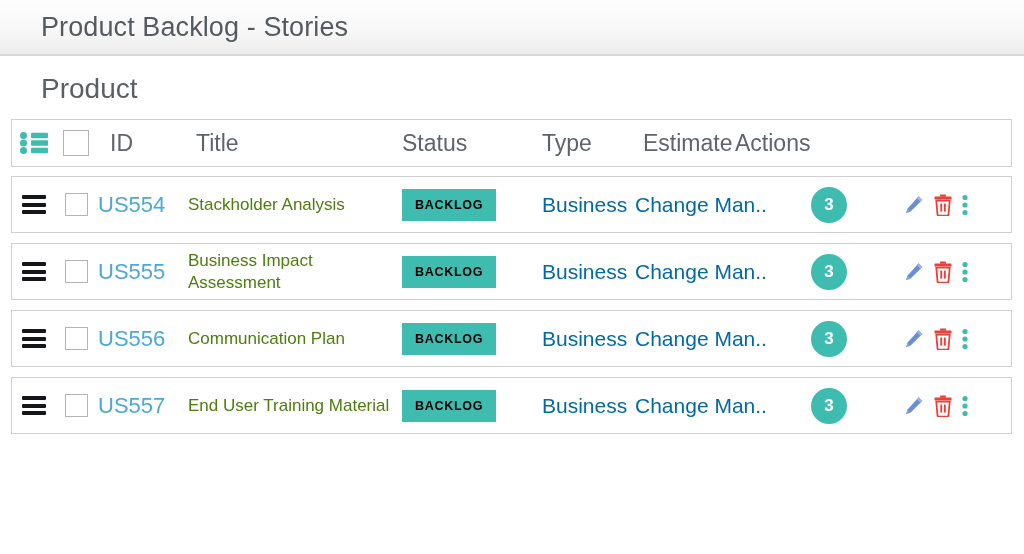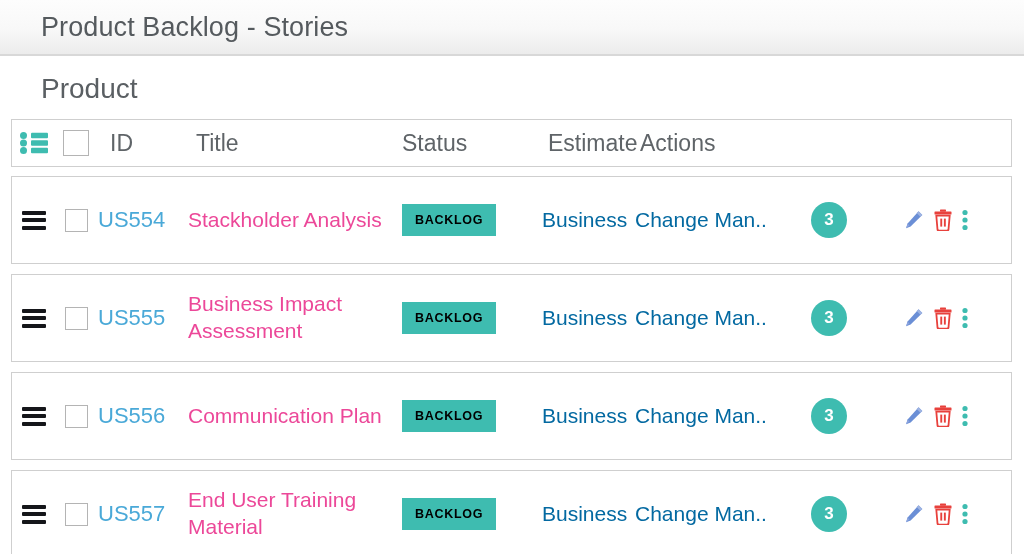--- a/index.html
+++ b/index.html
@@ -54,21 +54,21 @@
     box-sizing: border-box;
     display: flex;
     align-items: center;
     width: 1001px;
   }
   .header-card {
     height: 48px;
     margin-bottom: 9px;
   }
   .data-card {
-    height: 88px;
+    height: 57px;
     margin-bottom: 10px;
   }
 
   
   .c-handle   { width: 44px;  display: flex; justify-content: center; align-items: center; flex: 0 0 44px; }
   .c-check    { width: 40px;  display: flex; justify-content: center; align-items: center; flex: 0 0 40px; }
   .c-id       { width: 82px;  flex: 0 0 82px; }
   .c-title    { width: 212px; flex: 0 0 212px; padding-left: 10px; box-sizing: border-box; }
   .c-status   { width: 148px; flex: 0 0 148px; display: flex; align-items: center; }
   .c-type     { width: 95px;  flex: 0 0 95px; }
@@ -123,22 +123,22 @@
   }
 
   
   .id-text {
     font-size: 22px;
     color: #4aa9d8;
     padding-left: 2px;
     white-space: nowrap;
   }
   .title-text {
-    font-size: 21px;
-    color: #ec4899;
+    font-size: 17px;
+    color: #4d7c0f;
     line-height: 1.28;
   }
   .badge {
     display: inline-block;
     background: #3ebcb0;
     color: #000000;
     font-size: 12.5px;
     font-weight: bold;
     letter-spacing: 0.7px;
     padding: 9px 13px;
@@ -212,20 +212,23 @@
       </div>
 
       <div class="c-title">
         <span class="hdr-text hdr-title">Title</span>
       </div>
 
       <div class="c-status">
         <span class="hdr-text hdr-status">Status</span>
       </div>
 
+      <div class="c-type">
+        <span class="hdr-text hdr-type">Type</span>
+      </div>
 
 
       <div class="c-est">
         <span class="hdr-text hdr-est">Estimate</span>
       </div>
 
       <div class="c-act">
         <span class="hdr-text hdr-act">Actions</span>
       </div>
     </div>

